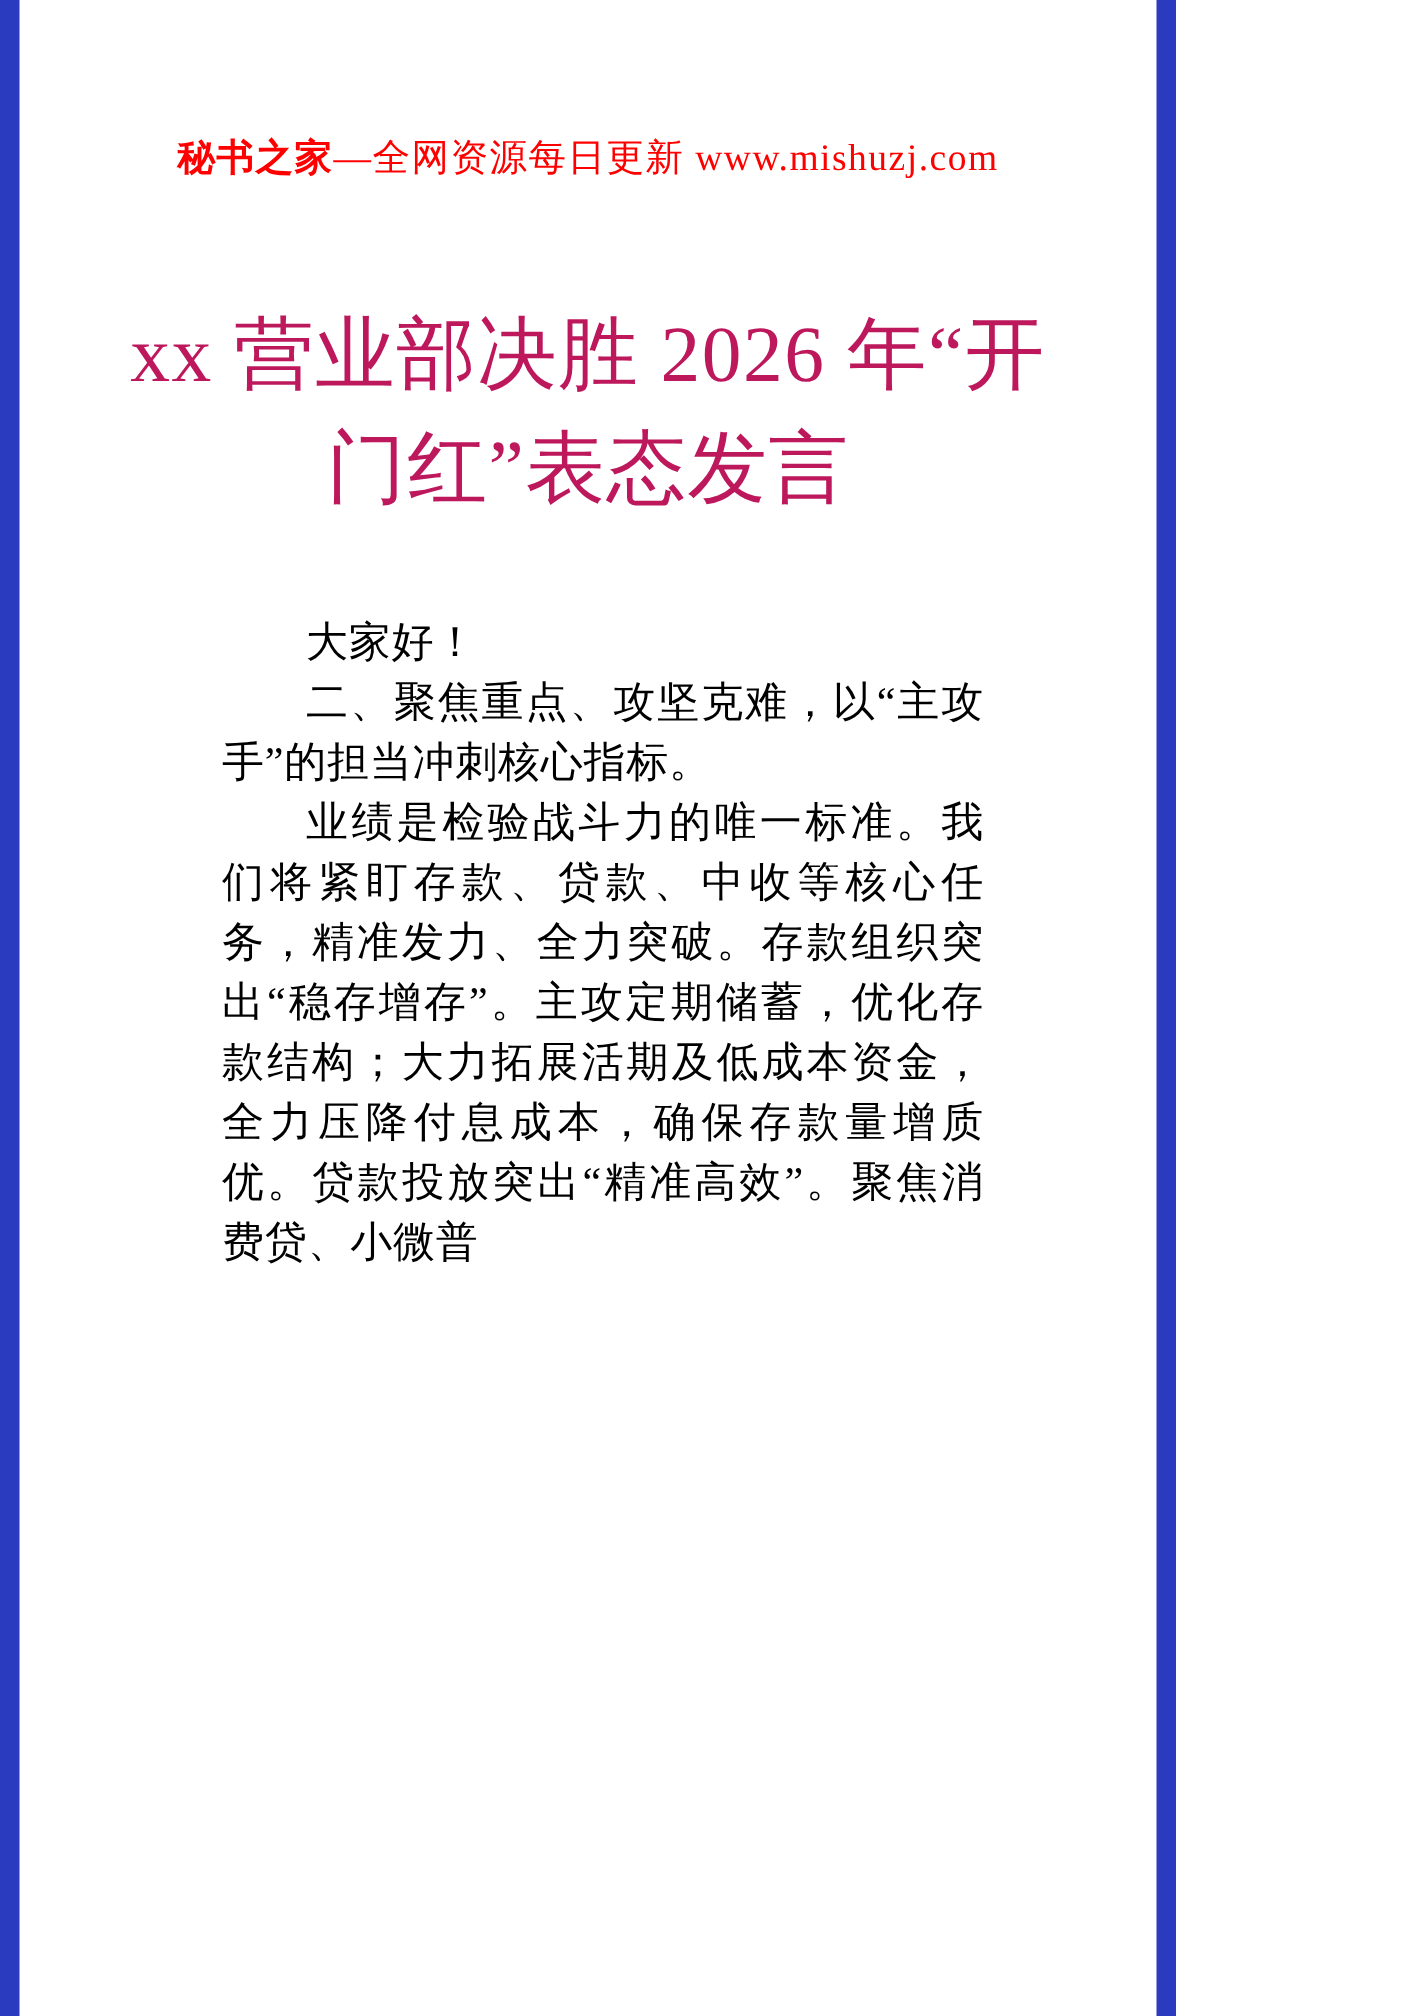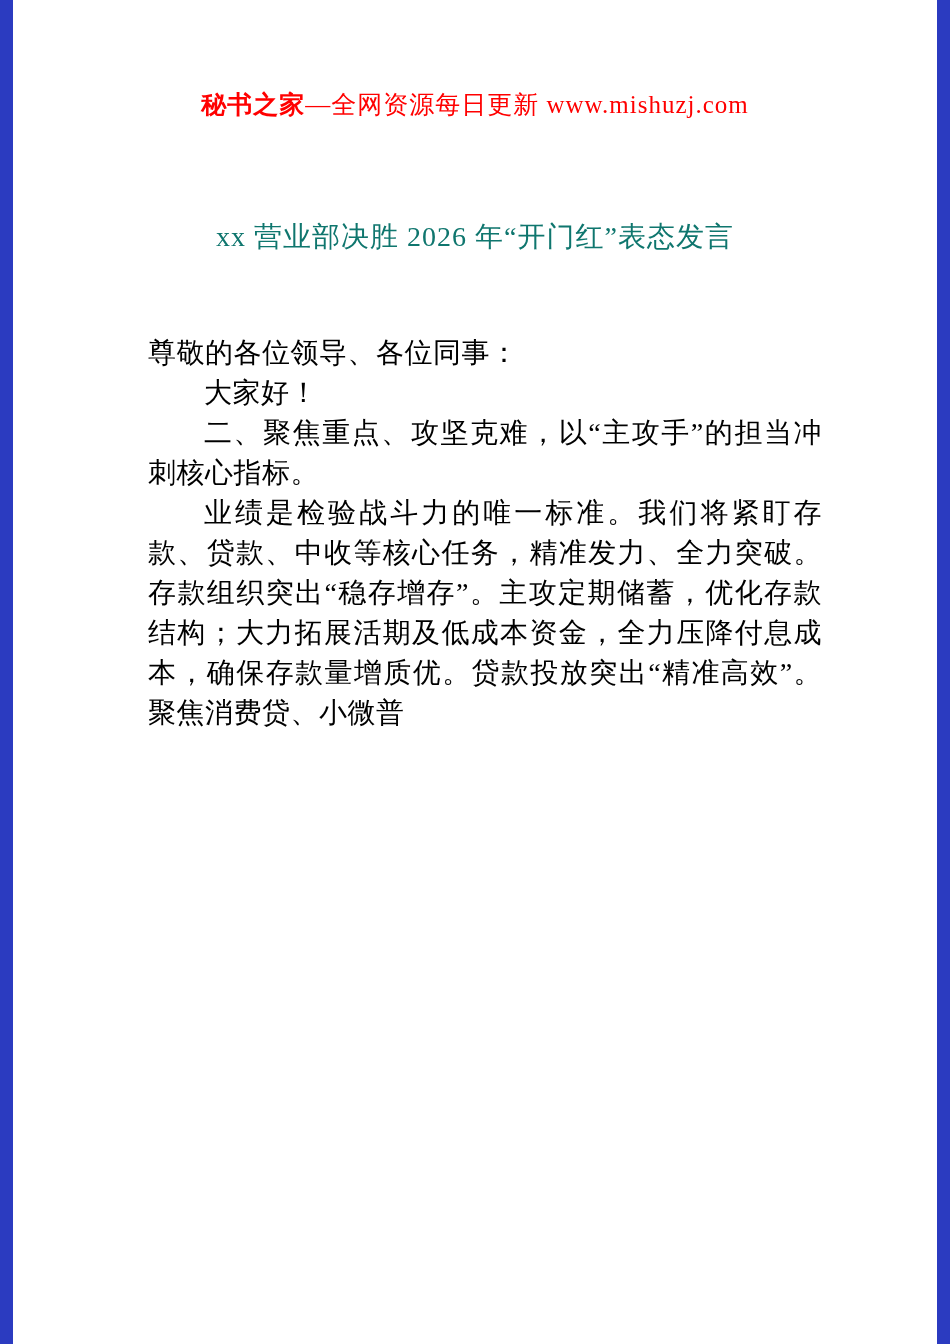--- a/index.html
+++ b/index.html
@@ -2,21 +2,21 @@
 <html style="--accent-red: #ff0000; --edge-blue: #2b3bc0;"><head>
 <meta charset="utf-8">
 <style>
   html, body {
     margin: 0;
     padding: 0;
     background: #ffffff;
   }
   .page {
     position: relative;
-    width: 950px;
+    width: 784px;
     height: 1344px;
     background: #ffffff;
     overflow: hidden;
     font-family: "Liberation Serif", "DejaVu Serif", serif;
     color: #000000;
   }
   .edge {
     position: absolute;
     top: 0;
     bottom: 0;
@@ -34,25 +34,25 @@
     letter-spacing: 1px;
     white-space: nowrap;
   }
   .header .brand {
     font-weight: 700;
   }
 
   h1.title {
     margin: 78px 60px 0 60px;
     text-align: center;
-    font-size: 28px;
+    font-size: 53px;
     font-weight: 400;
     line-height: 76px;
     letter-spacing: 1px;
-    color: #0f766e;
+    color: #be185d;
   }
 
   .body-text {
     margin: 58px 128px 0 148px;
     font-size: 28px;
     line-height: 40px;
     text-align: justify;
     letter-spacing: 0.5px;
   }
   .body-text p {
@@ -71,19 +71,18 @@
   <div class="edge left"></div>
   <div class="edge right"></div>
 
   <div class="header"><span class="brand">秘书之家</span><span>—全网资源每日更新 www.mishuzj.com</span></div>
 
   <h1 class="title">
     <div>xx 营业部决胜 2026 年“开门红”表态发言</div>
   </h1>
 
   <div class="body-text">
-    <p>尊敬的各位领导、各位同事：</p>
     <p class="indent">大家好！</p>
     <p class="indent">二、聚焦重点、攻坚克难，以“主攻手”的担当冲刺核心指标。</p>
     <p class="indent">业绩是检验战斗力的唯一标准。我们将紧盯存款、贷款、中收等核心任务，精准发力、全力突破。存款组织突出“稳存增存”。主攻定期储蓄，优化存款结构；大力拓展活期及低成本资金，全力压降付息成本，确保存款量增质优。贷款投放突出“精准高效”。聚焦消费贷、小微普</p>
   </div>
 
 </div>
 
 </body></html>

